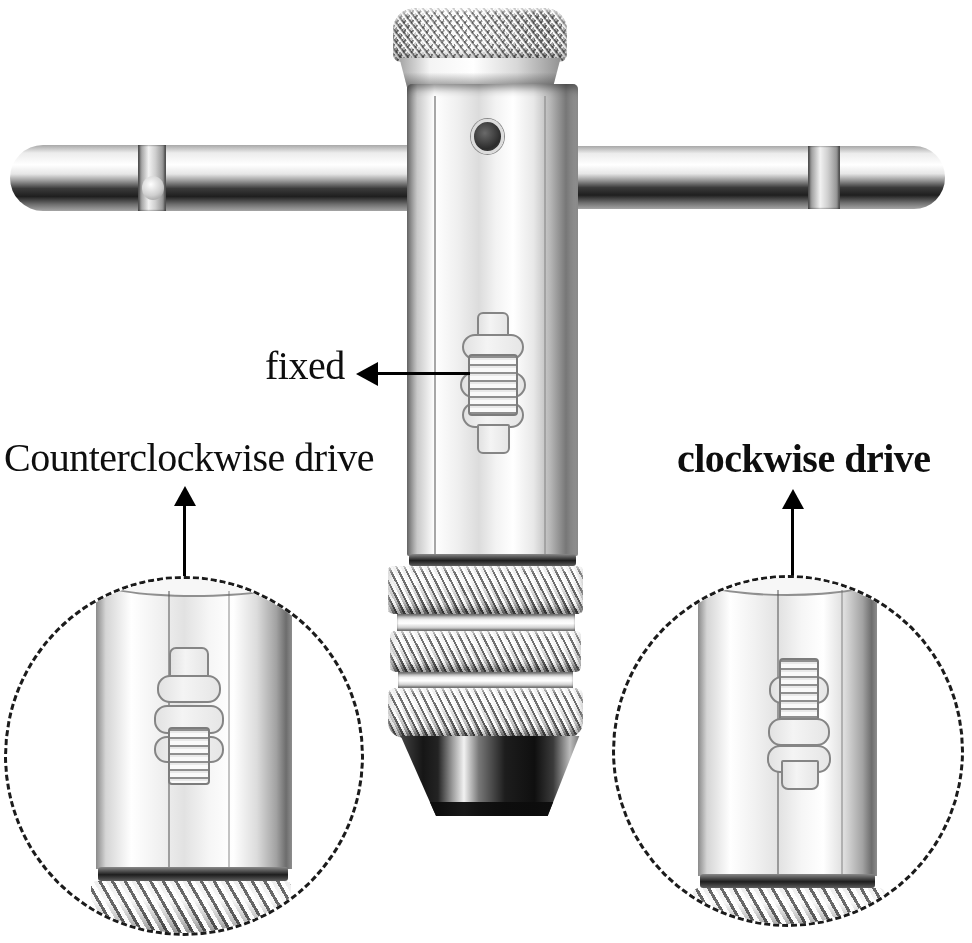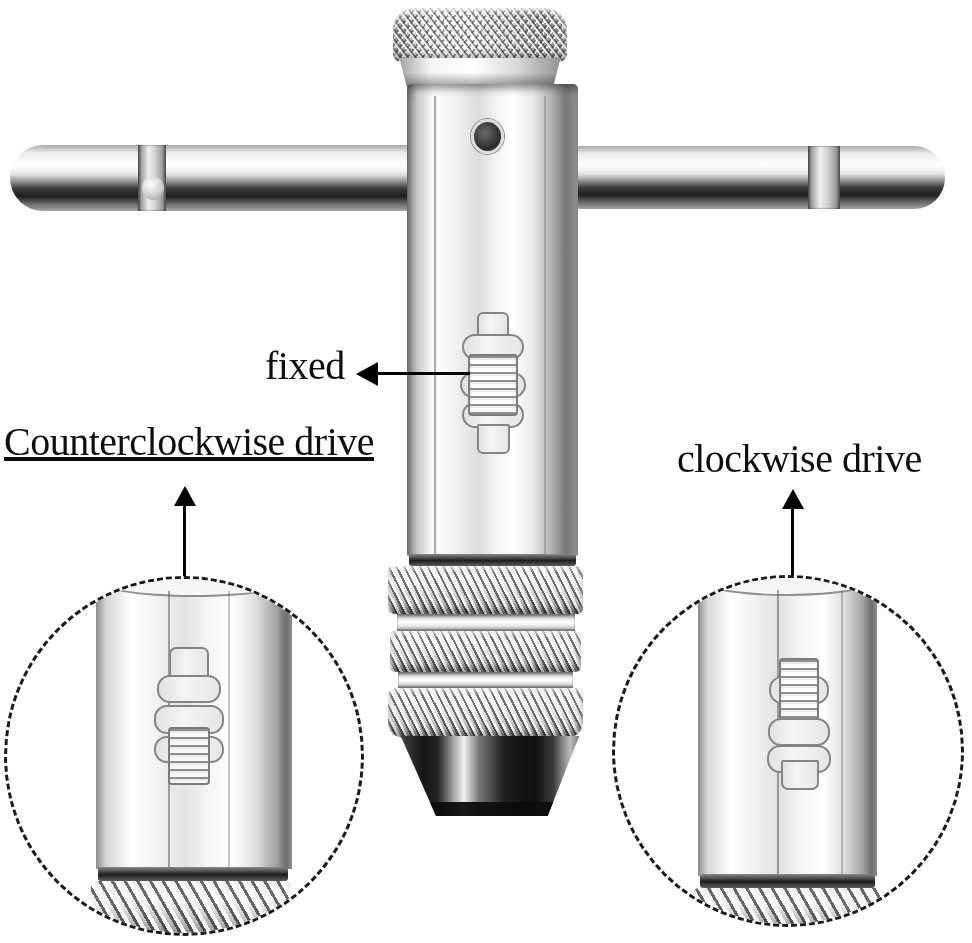--- a/index.html
+++ b/index.html
@@ -129,27 +129,27 @@
   <div class="abs groove-smooth" style="left:398px;top:672px;width:175px;height:16px;"></div>
   <div class="abs knurl-diag" style="left:388px;top:688px;width:195px;height:50px;border-radius:8px 8px 16px 16px;"></div>
   <div class="abs collet" style="left:397px;top:736px;width:186px;height:80px;"></div>
 
   <div class="abs label" style="left:265px;top:344px;">fixed</div>
   <div class="abs" style="left:356px;top:362px;width:114px;height:24px;">
     <div class="abs ahead-left" style="left:0;top:0;"></div>
     <div class="abs aline-h" style="left:18px;top:10px;width:96px;"></div>
   </div>
 
-  <div class="abs label" style="left:4px;top:420px;text-decoration:underline;">Counterclockwise drive</div>
+  <div class="abs label" style="left:4px;top:436px;">Counterclockwise drive</div>
   <div class="abs" style="left:173px;top:486px;width:24px;height:93px;">
     <div class="abs ahead-up" style="left:1px;top:0;"></div>
     <div class="abs aline-v" style="left:10px;top:17px;height:76px;"></div>
   </div>
 
-  <div class="abs label" style="left:677px;top:437px;">clockwise drive</div>
+  <div class="abs label" style="left:677px;top:437px;font-weight:bold;">clockwise drive</div>
   <div class="abs" style="left:781px;top:489px;width:24px;height:88px;">
     <div class="abs ahead-up" style="left:1px;top:0;"></div>
     <div class="abs aline-v" style="left:10px;top:17px;height:71px;"></div>
   </div>
 
   <div class="abs callout" style="left:4px;top:576px;width:354px;height:354px;">
     <div class="abs chrome-cyl" style="left:89px;top:0;width:196px;height:290px;"></div>
     <div class="abs cyl-rim" style="left:87px;top:-16px;width:200px;height:34px;"></div>
     <div class="abs seam" style="left:161px;top:12px;height:276px;"></div>
     <div class="abs seam" style="left:221px;top:12px;height:276px;background:rgba(100,100,100,.38);"></div>

